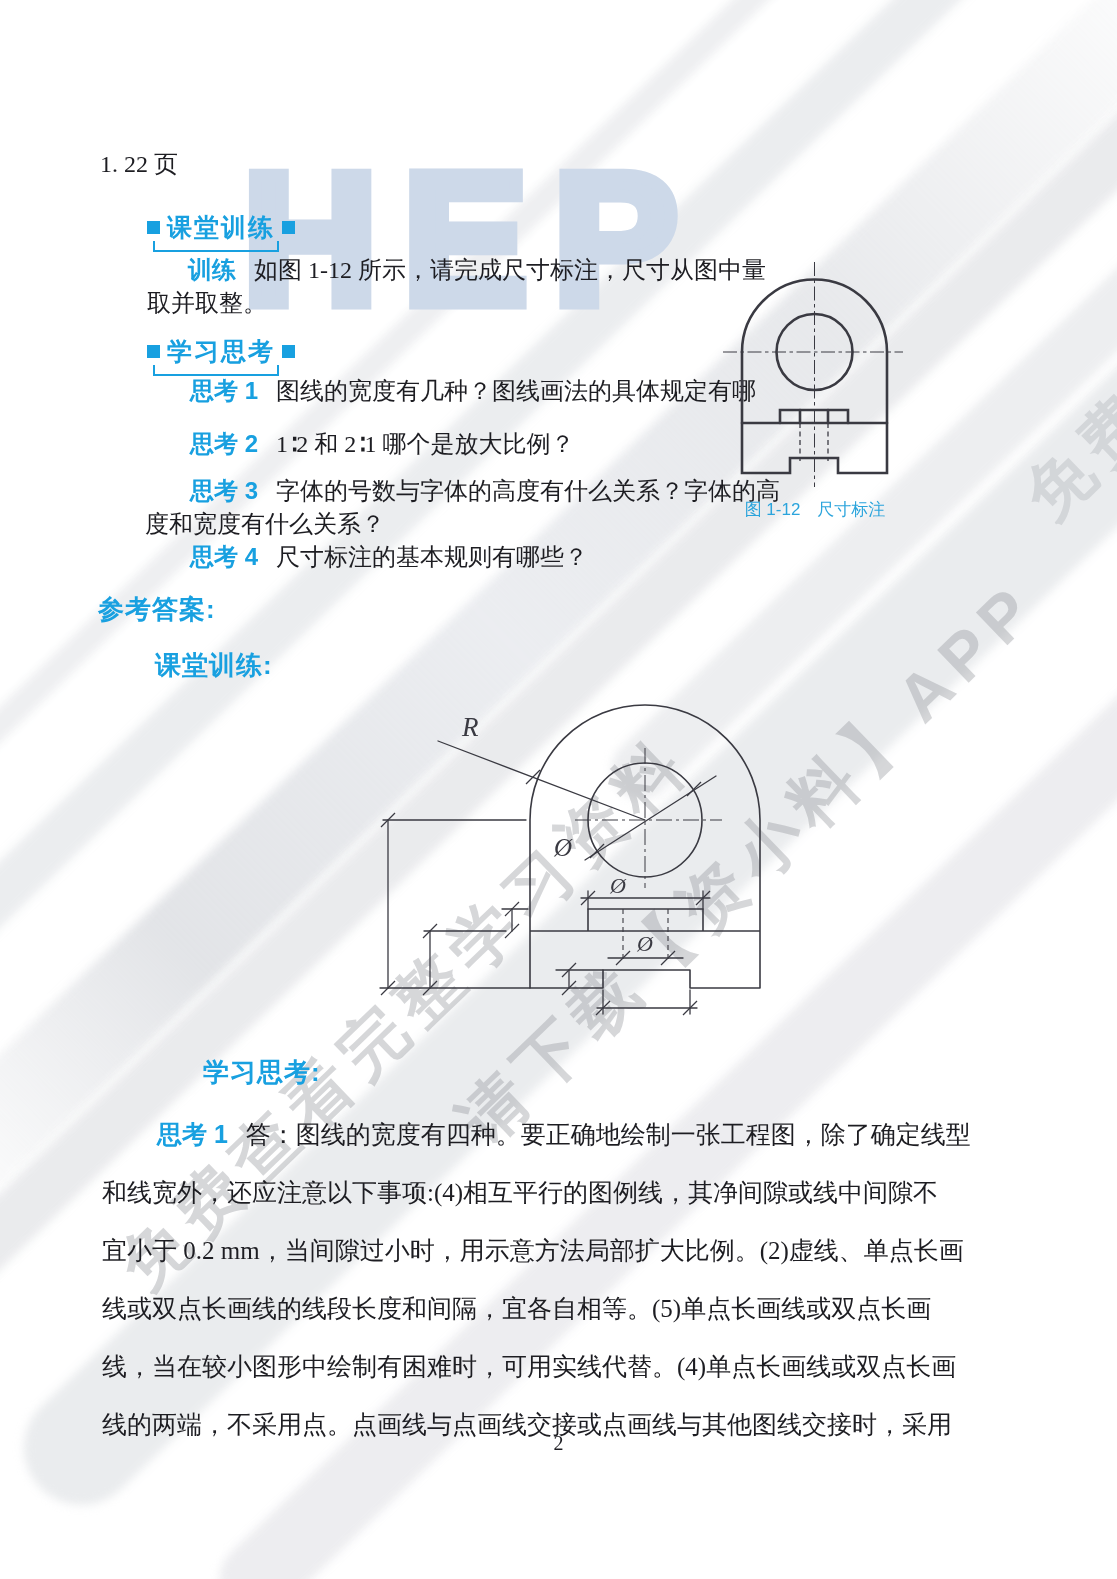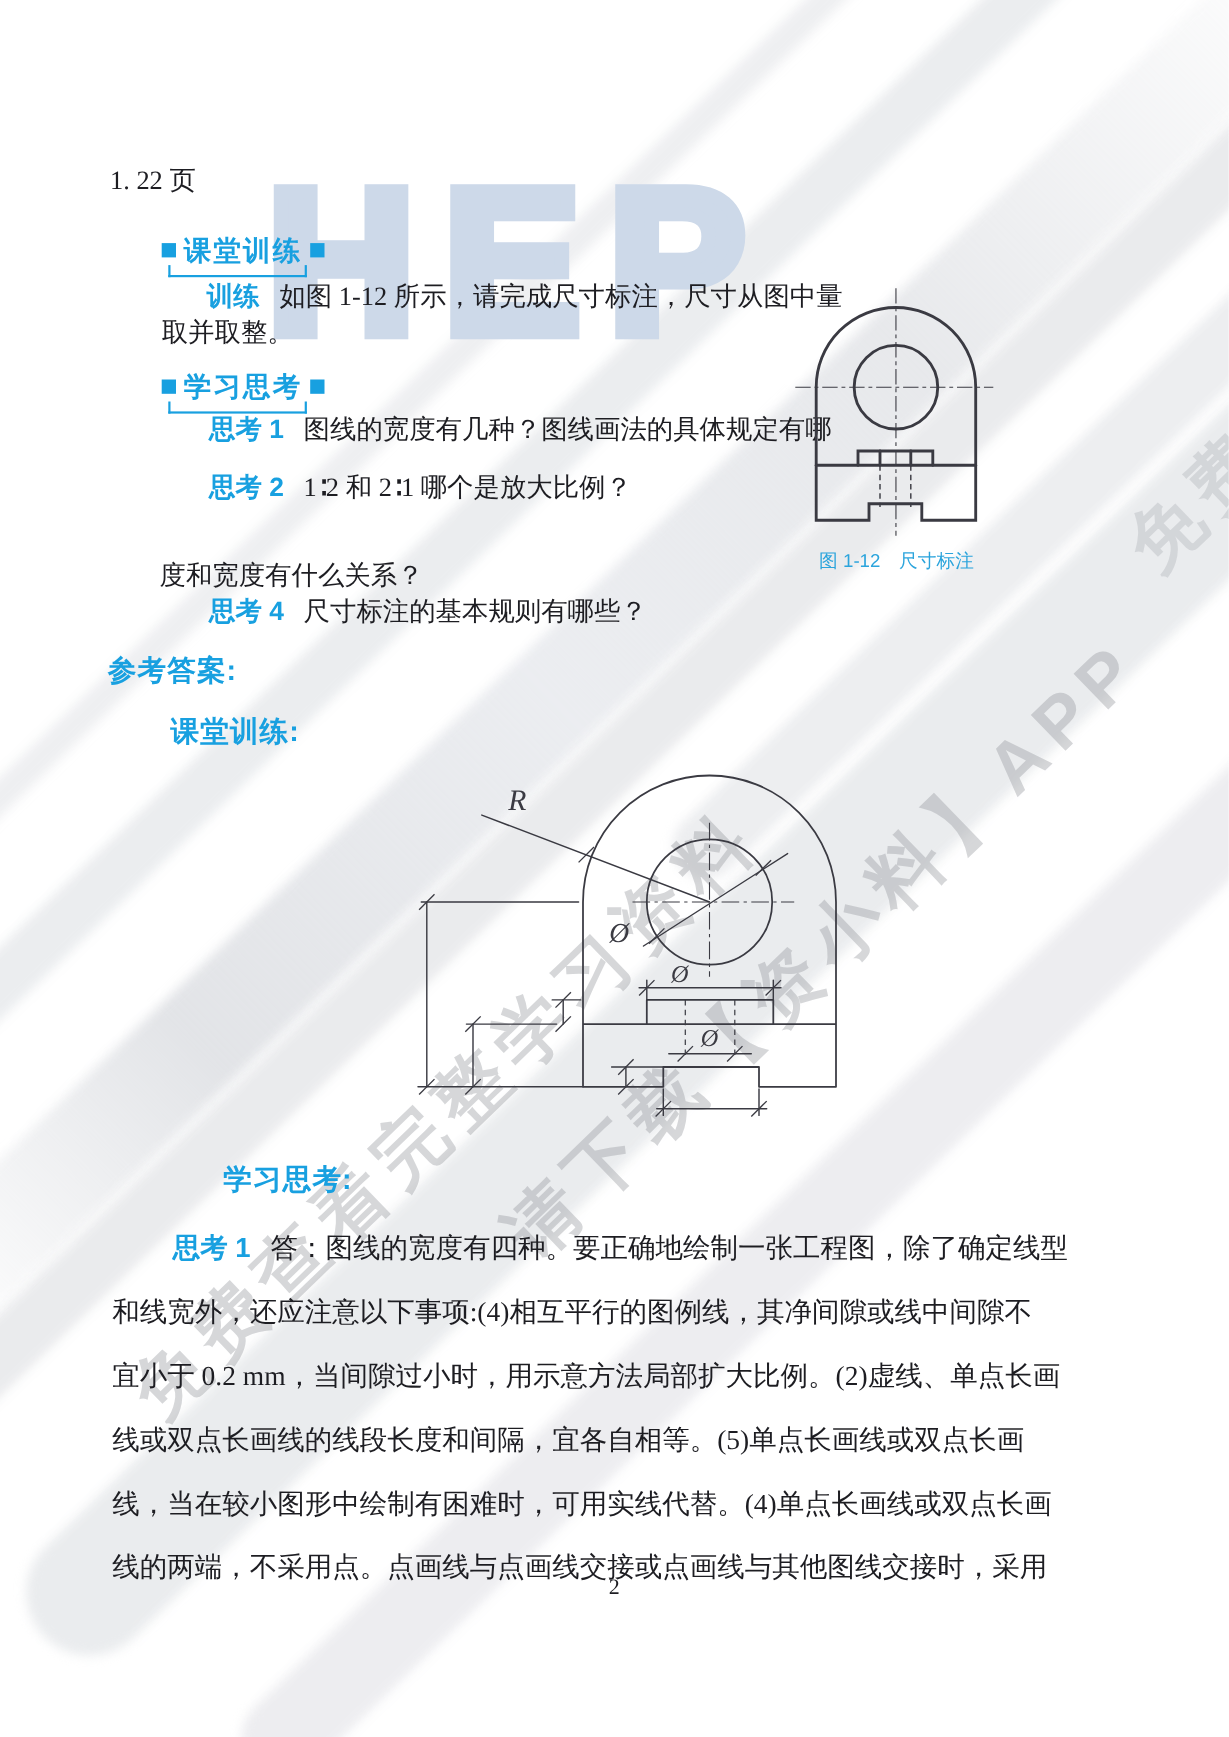--- a/index.html
+++ b/index.html
@@ -114,20 +114,23 @@
       <span class="sq"></span>
     </div>
     <div class="badge-bracket"></div>
   </div>
 
   <div class="row" style="left:190px;top:377px;">
     <span class="blab">思考 1</span><span>图线的宽度有几种？图线画法的具体规定有哪</span>
   </div>
   <div class="row" style="left:190px;top:430px;">
     <span class="blab">思考 2</span><span>1∶2 和 2∶1 哪个是放大比例？</span>
+  </div>
+  <div class="row" style="left:190px;top:477px;">
+    <span class="blab">思考 3</span><span>字体的号数与字体的高度有什么关系？字体的高</span>
   </div>
   <div class="row" style="left:145px;top:510px;">度和宽度有什么关系？</div>
   <div class="row" style="left:190px;top:543px;">
     <span class="blab">思考 4</span><span>尺寸标注的基本规则有哪些？</span>
   </div>
 
   <svg style="left:715px;top:255px;" width="200" height="240" viewBox="715 255 200 240">
     <path class="clA" d="M723,352 H903"></path>
     <path class="clA" d="M814.5,262 V487"></path>
     <path class="thick" d="M742,473 V352 A72.5,72.5 0 0 1 887,352 V473 H838 V458 H790 V473 Z"></path>

